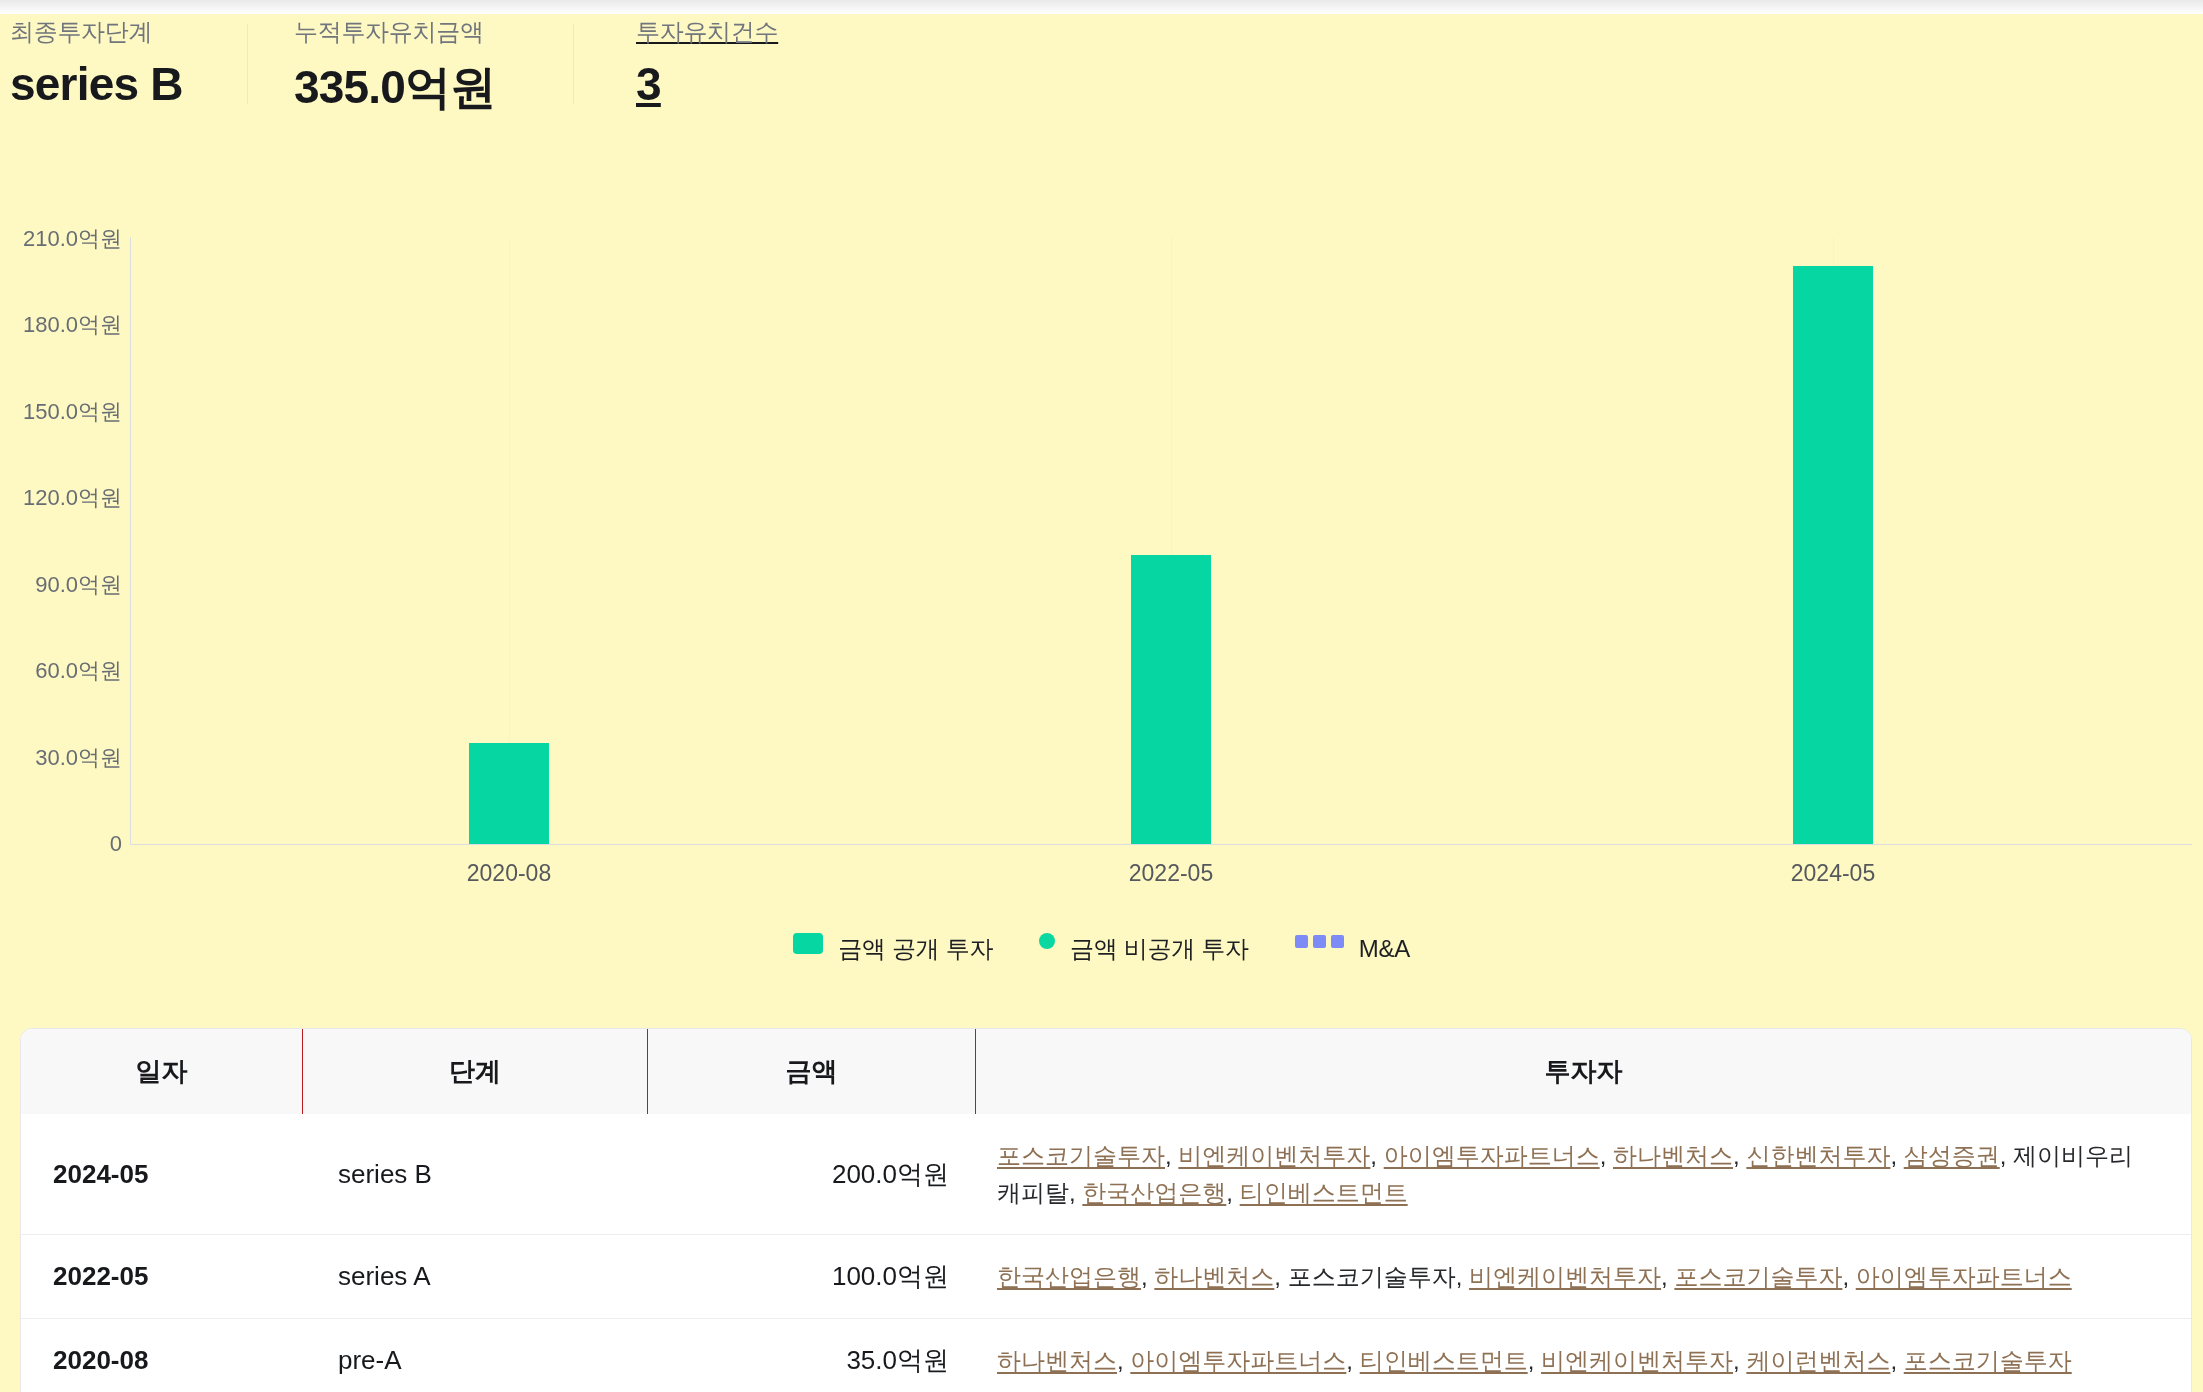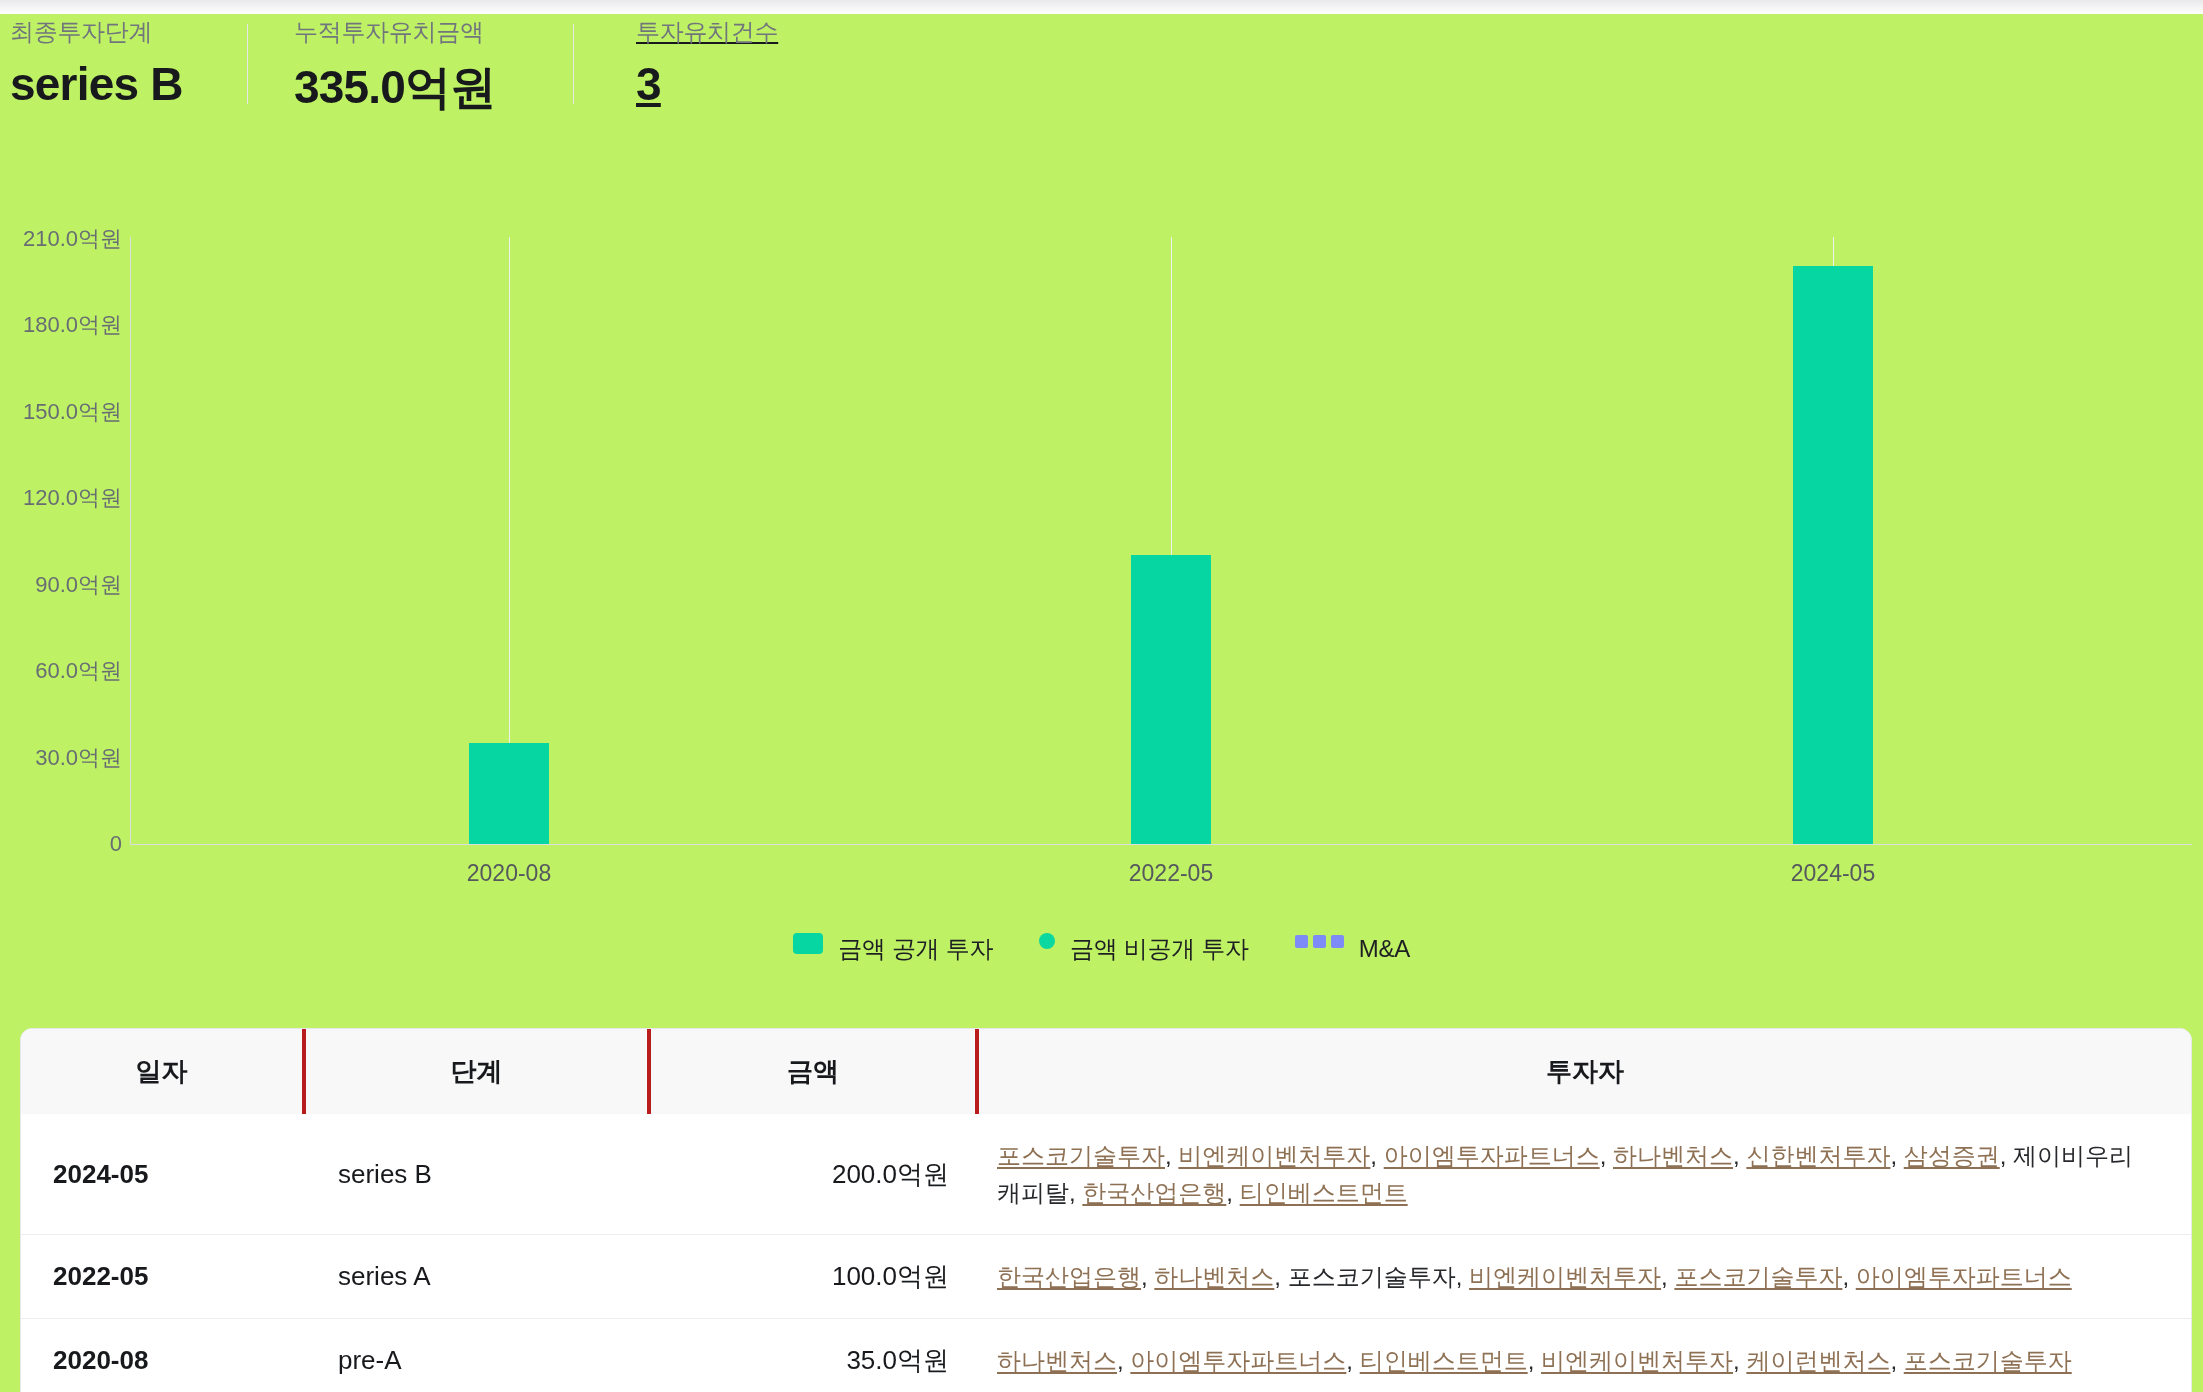--- a/index.html
+++ b/index.html
@@ -1,19 +1,19 @@
 <!DOCTYPE html>
 <html><head>
 <meta charset="utf-8">
 <style>
   * { margin:0; padding:0; box-sizing:border-box; }
   html,body { background:#fff; }
   .page {
     position:relative; width:2203px; height:1392px; overflow:hidden;
-    background:#bef264; font-family:"Liberation Sans","DejaVu Sans",sans-serif;
+    background:#fef9c3; font-family:"Liberation Sans","DejaVu Sans",sans-serif;
     color:#17191c;
   }
   .top-band { position:absolute; left:0; top:0; width:100%; height:14px;
     background:linear-gradient(#e9e9eb, #ffffff); }
 
   
   .stat { position:absolute; top:16px; }
   .stat-label { font-size:24px; color:#71767d; letter-spacing:-0.3px; }
   .stat-value { margin-top:9px; font-size:46px; font-weight:700; color:#17191c; letter-spacing:-0.8px; }
   .stat-1 { left:10px; } .stat-2 { left:294px; } .stat-3 { left:636px;text-decoration:underline; }
@@ -40,21 +40,21 @@
   .sw-dot { width:16px; height:16px; border-radius:50%; }
   .sw-dashes { display:flex; gap:5px; }
   .sw-dashes i { display:block; width:13px; height:13px; border-radius:2px; }
 
   
   .ftable { position:absolute; left:20px; top:1028px; width:2172px;
     border:1px solid #e8e8eb; border-radius:12px; overflow:hidden; background:#fff; }
   .thead { display:flex; background:#f8f8f9; height:85px; align-items:center; }
   .th { font-size:26px; font-weight:700; text-align:center; color:#17191c;
     height:100%; display:flex; align-items:center; justify-content:center; }
-  .th + .th { border-left:4px solid #b91c1c; }
+  .th + .th { border-left:1px solid #b91c1c; }
   .col-date   { width:281px; flex:none; }
   .col-stage  { width:345px; flex:none; }
   .col-amount { width:328px; flex:none; }
   .col-inv    { flex:1; }
   .trow { display:flex; align-items:center; border-top:1px solid #ededef; padding:23px 0; }
   .trow:first-child { border-top:none; }
   .c-date { width:281px; flex:none; padding-left:32px; font-size:26px; font-weight:700; }
   .c-stage { width:345px; flex:none; padding-left:36px; font-size:26px; }
   .c-amount { width:328px; flex:none; padding-right:26px; font-size:26px; text-align:right; }
   .c-inv { flex:1; padding-left:22px; padding-right:40px; font-size:24px; line-height:37px; color:#26282b; }

